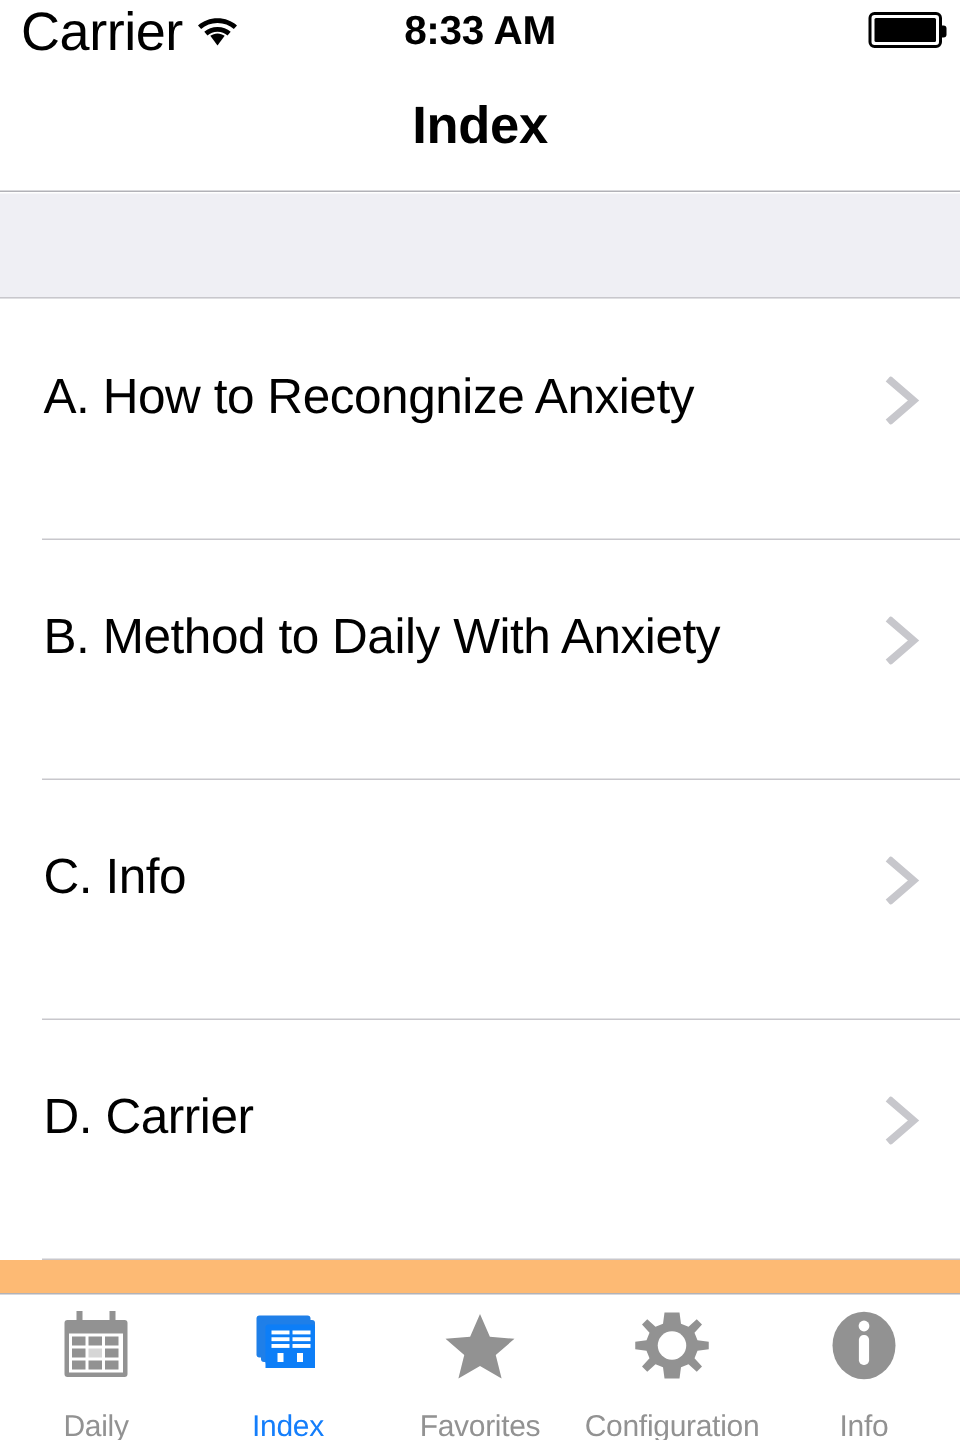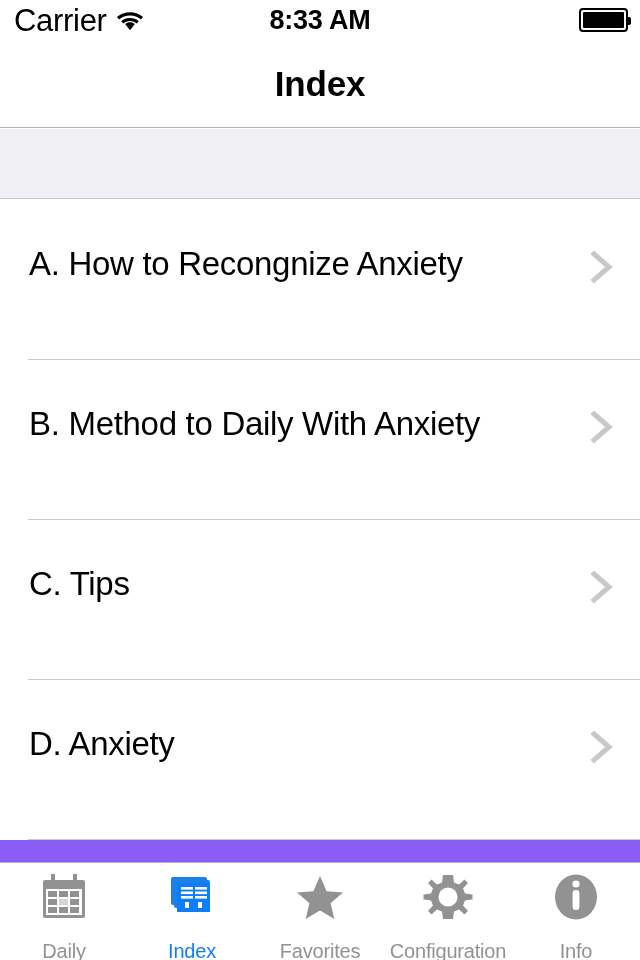--- a/index.html
+++ b/index.html
@@ -24,21 +24,21 @@
     width:640px; height:40px;
     background:#ffffff;
     color:#000000;
   }
   .sb-left {
     position:absolute; left:14px; top:0;
     height:40px;
     display:flex; align-items:center; gap:9px;
   }
   .sb-carrier {
-    font-size:31px; line-height:27px;
+    font-size:36px; line-height:27px;
     letter-spacing:-0.3px;
     color:#000;
   }
   .sb-wifi { display:block; width:28px; height:21px; }
   .sb-center {
     position:absolute; left:0; top:0;
     width:640px; height:40px;
     display:flex; align-items:center; justify-content:center;
   }
   .sb-time {
@@ -91,21 +91,21 @@
     position:absolute; top:129px; left:0;
     width:640px; height:70px;
     background:#efeff4;
     border-bottom:1px solid #c8c7cc;
   }
 
   
   .list {
     position:absolute; top:200px; left:0;
     width:640px; height:662px;
-    background:#8b5cf6;
+    background:#fdba74;
   }
   .row {
     position:relative;
     height:160px;
     width:640px;
     background:#ffffff;
     display:flex;
     align-items:flex-start;
   }
   .row-inner {
@@ -223,33 +223,33 @@
           <svg viewBox="0 0 24 32" xmlns="http://www.w3.org/2000/svg">
             <polyline points="4,3 19,16 4,29" fill="none" stroke="#c7c7cc" stroke-width="5" stroke-linecap="square" stroke-linejoin="miter"></polyline>
           </svg>
         </span>
         <span class="row-sep"></span>
       </div>
     </div>
 
     <div class="row">
       <div class="row-inner">
-        <span class="row-label">C. Tips</span>
+        <span class="row-label">C. Info</span>
         <span class="row-chevron">
           <svg viewBox="0 0 24 32" xmlns="http://www.w3.org/2000/svg">
             <polyline points="4,3 19,16 4,29" fill="none" stroke="#c7c7cc" stroke-width="5" stroke-linecap="square" stroke-linejoin="miter"></polyline>
           </svg>
         </span>
         <span class="row-sep"></span>
       </div>
     </div>
 
     <div class="row">
       <div class="row-inner">
-        <span class="row-label">D. Anxiety</span>
+        <span class="row-label">D. Carrier</span>
         <span class="row-chevron">
           <svg viewBox="0 0 24 32" xmlns="http://www.w3.org/2000/svg">
             <polyline points="4,3 19,16 4,29" fill="none" stroke="#c7c7cc" stroke-width="5" stroke-linecap="square" stroke-linejoin="miter"></polyline>
           </svg>
         </span>
         <span class="row-sep"></span>
       </div>
     </div>
 
   </div>

